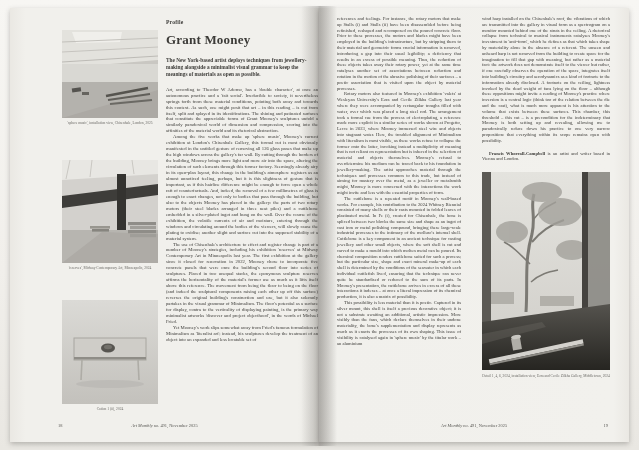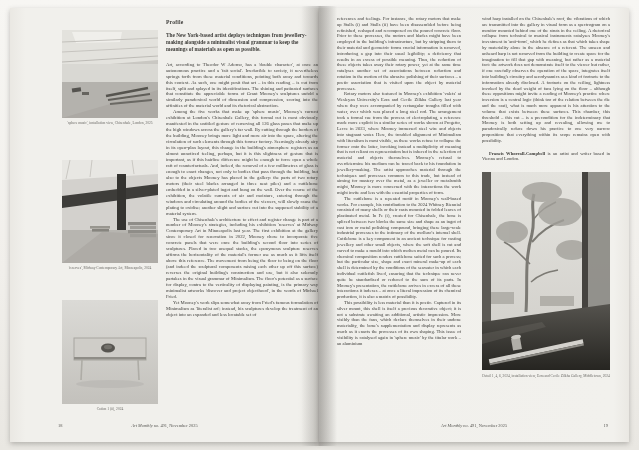--- a/index.html
+++ b/index.html
@@ -126,20 +126,21 @@
           <line x1="20" y1="60" x2="19" y2="80" stroke="#aeaca6" stroke-width="1.6"></line>
           <line x1="76" y1="60" x2="77" y2="80" stroke="#aeaca6" stroke-width="1.6"></line>
           <ellipse cx="48" cy="84" rx="34" ry="4" fill="#b5b3ae" opacity=".55"></ellipse>
         </svg>
         <figcaption>Cation 1 (ii), 2024</figcaption>
       </figure>
     </div>
 
     <div class="article">
       <div class="kicker">Profile</div>
+      <h1 class="title">Grant Mooney</h1>
       <p class="standfirst">The New York-based artist deploys techniques from jewellery-making alongside a minimalist visual grammar to keep the meanings of materials as open as possible.</p>
       <div class="body">
         <p>Art, according to Theodor W Adorno, has a 'double character', at once an autonomous practice and a 'fait social'. Irreducible to society, it nevertheless springs forth from these material conditions, pointing both away and towards this context. As such, one might posit that art – in this reading – is cut from itself, split and splayed in its identifications. The shining and patinated surfaces that constitute the appreciable forms of Grant Mooney's sculptures unfold a similarly paradoxical world of dimension and compression, scoring into the affinities of the material world and its rhetorical abstraction.</p>
         <p>Among the five works that make up 'sphere music', Mooney's current exhibition at London's Chisenhale Gallery, this formal cut is most obviously manifested in the untitled gesture of removing all 126 glass panes that make up the high windows across the gallery's far wall. By cutting through the borders of the building, Mooney brings more light and more air into the space, altering the circulation of such elements through this former factory. Seemingly already airy in its open-plan layout, this change in the building's atmosphere registers as an almost unnoticed feeling, perhaps, but it is this slightness of gesture that is important, as if this hairline difference might be enough to force open a whole raft of counterfactuals. And, indeed, the removal of a few millimetres of glass is enough to enact changes, not only to bodies that pass through the building, but also to the objects Mooney has placed in the gallery: the parts of two rotary motors (their steel blades arranged in three neat piles) and a cuttlebone embedded in a silver-plated ingot and hung on the wall. Over the course of the exhibition, the volatile currents of air and moisture, entering through the windows and circulating around the bodies of the viewers, will slowly cause the plating to oxidise; another slight and surface cut into the supposed stability of a material system.</p>
         <p>The use of Chisenhale's architecture to effect and register change is part of a number of Mooney's strategies, including his exhibition 'reserves' at Midway Contemporary Art in Minneapolis last year. The first exhibition at the gallery since it closed for renovation in 2022, Mooney chose to incorporate five concrete panels that were once the building's second floor into series of sculptures. Placed in two unequal stacks, the eponymous sculpture reserves affirms the horizontality of the material's former use as much as it lifts itself above this reference. The movement from being the floor to being on the floor (and indeed the sculptural components raising each other up off this surface) reverses the original building's construction and use, but it also solemnly partakes in the visual grammar of Minimalism. The floor's potential as a surface for display, contra to the verticality of displaying painting, is the primary way minimalist artworks 'discover and project objecthood', in the words of Michael Fried.</p>
         <p>Yet Mooney's work slips somewhat away from Fried's famous formulation of Minimalism as 'literalist art'; instead, his sculptures develop the treatment of an object into an expanded and less locatable set of</p>
       </div>
     </div>
 
     <div class="folio folio-left">

